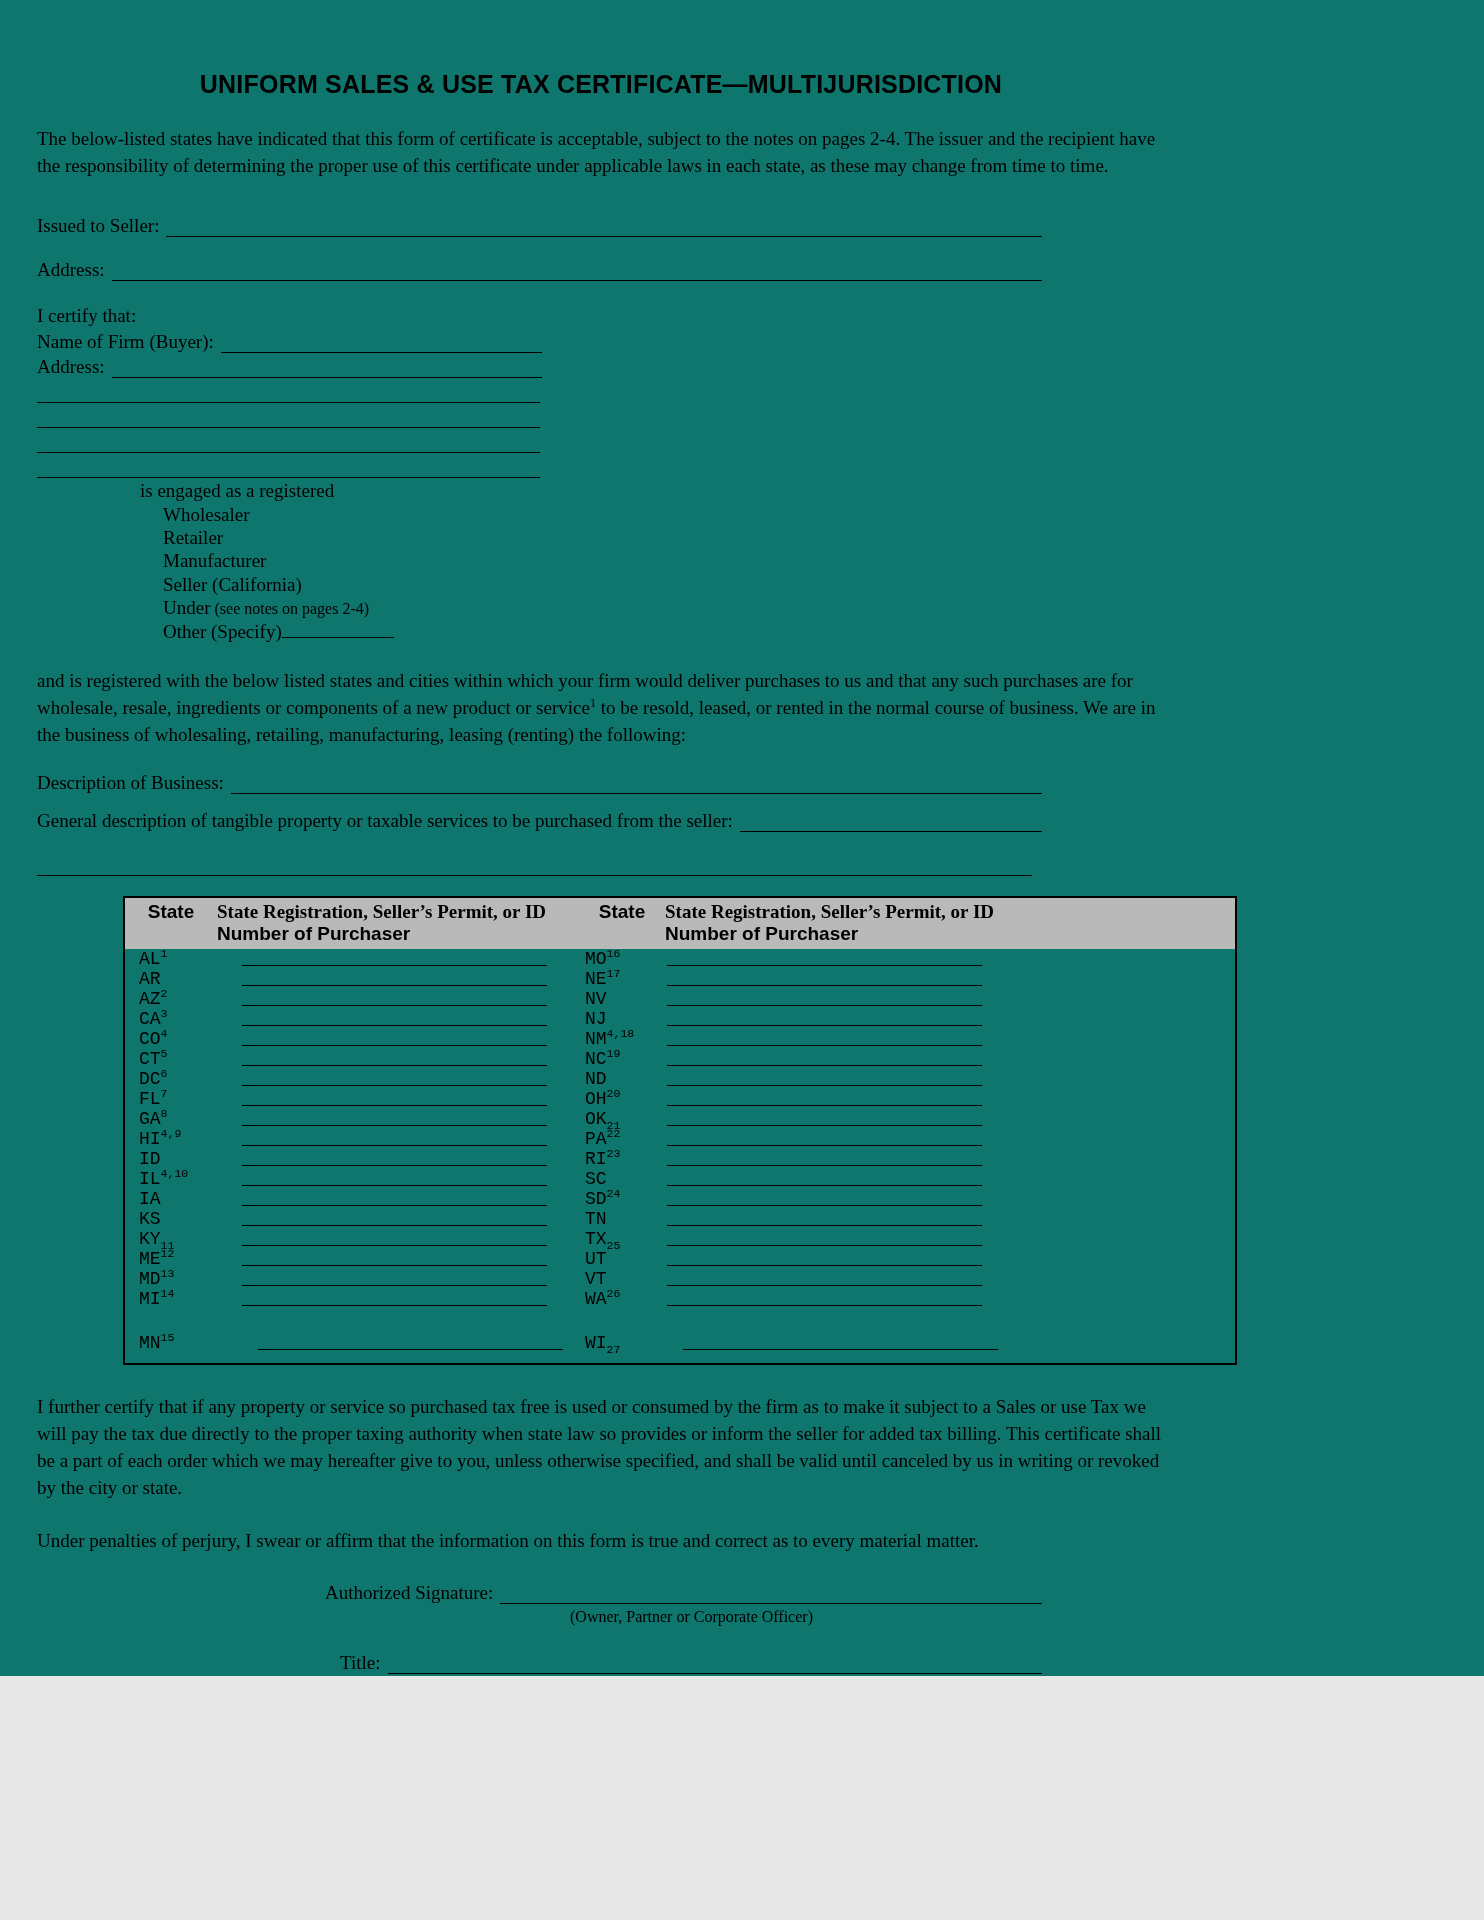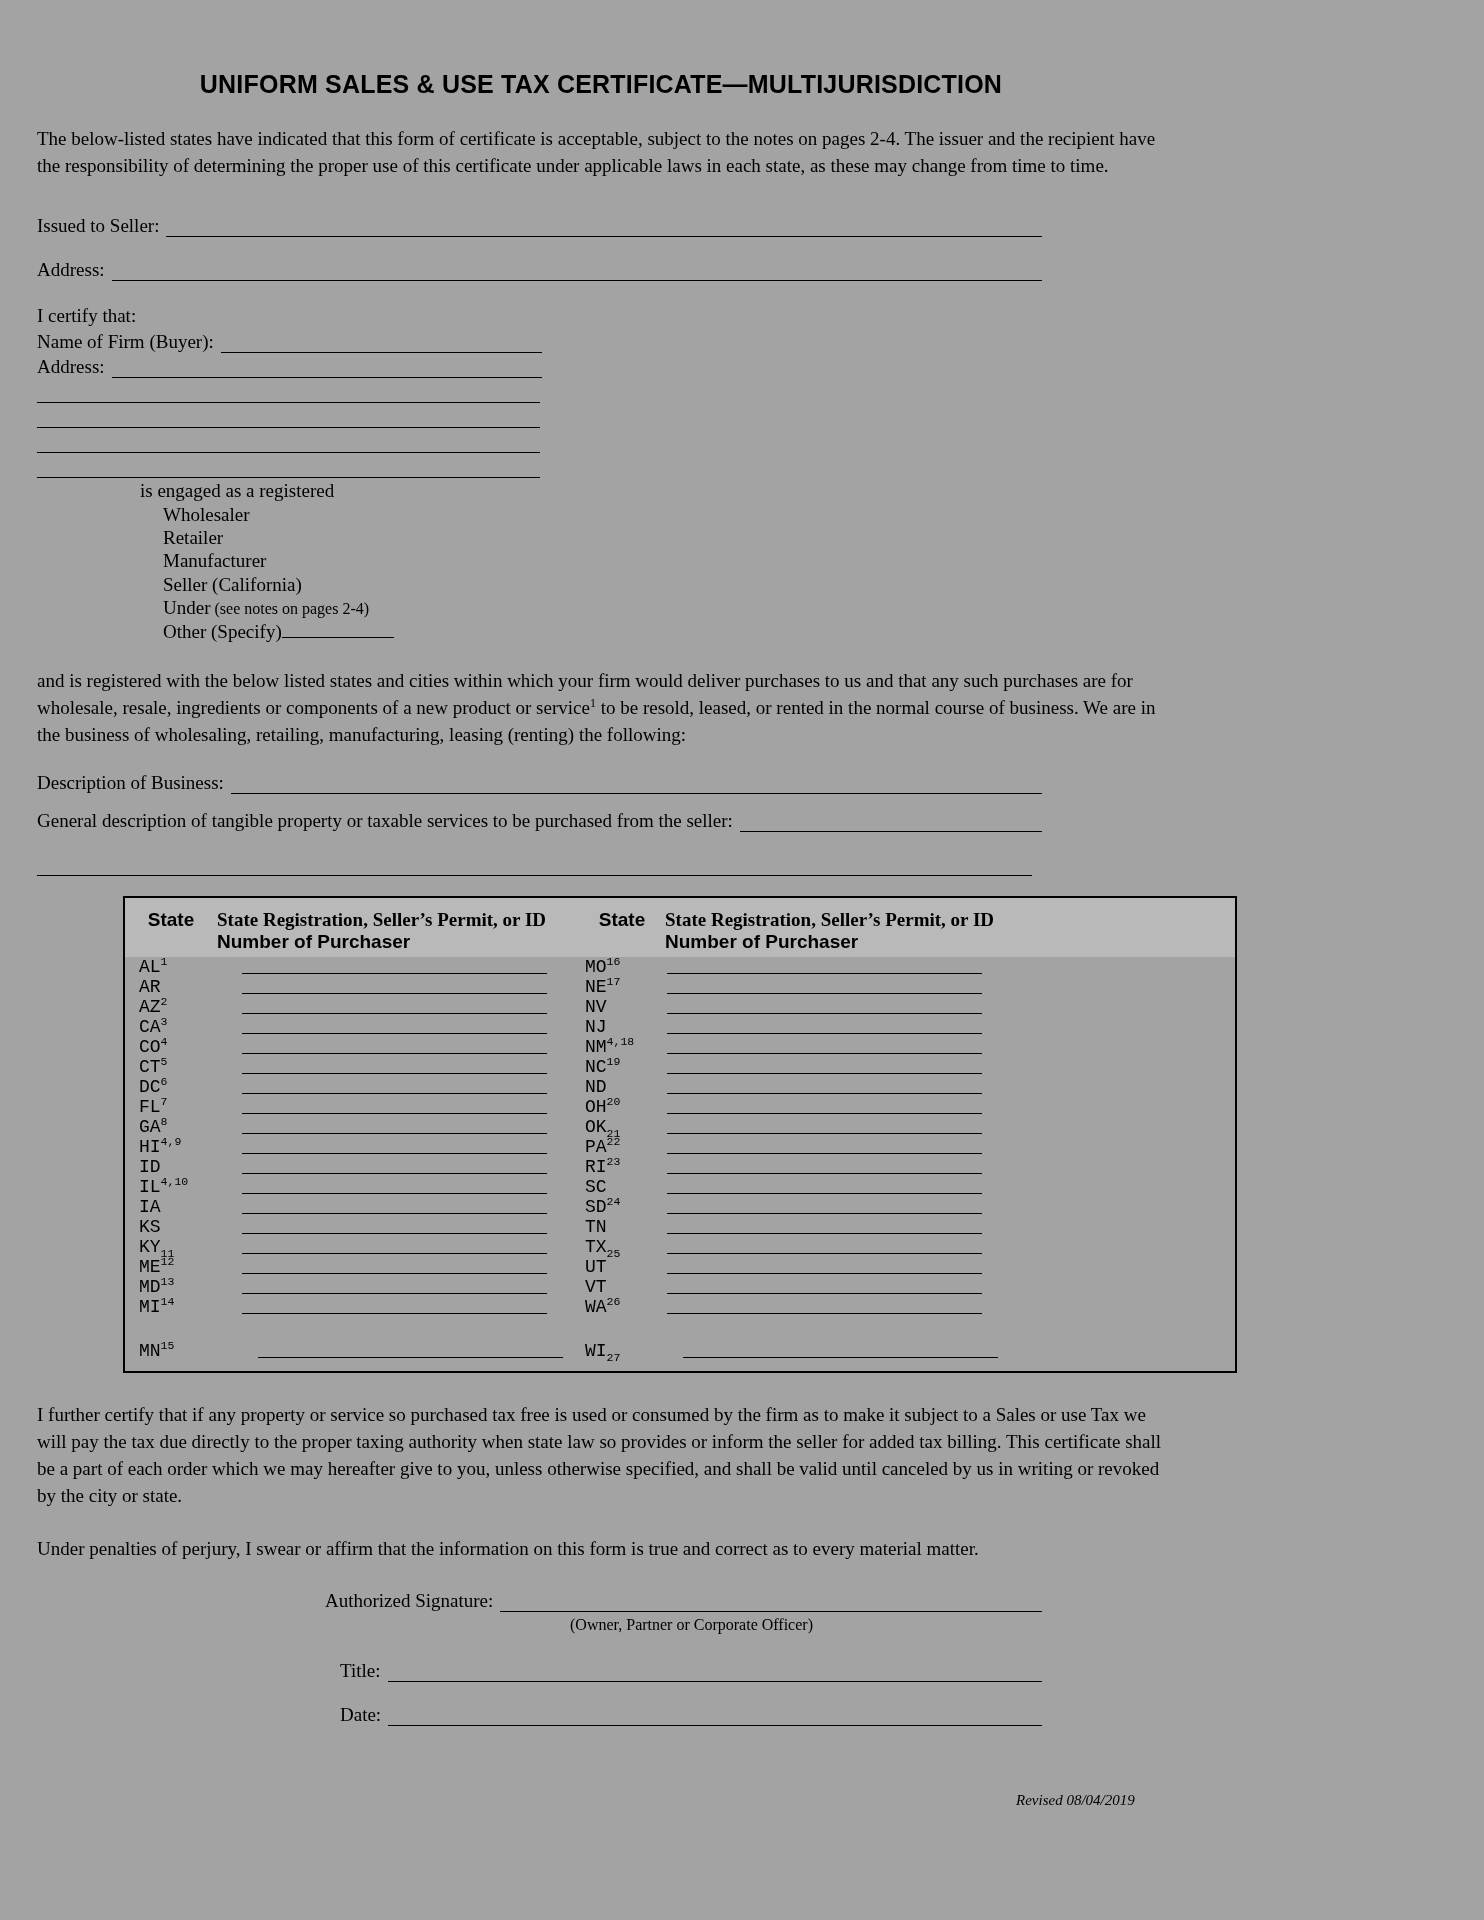--- a/index.html
+++ b/index.html
@@ -1,22 +1,22 @@
 <!DOCTYPE html>
 <html><head>
 <meta charset="utf-8">
 <style>
   * { margin: 0; padding: 0; box-sizing: border-box; }
   html, body { background: #e8e8e8; }
   .page {
     position: relative;
     width: 1484px;
-    height: 1920px;
+    height: 1676px;
     margin: 0 auto;
-    background: #a3a3a3;
+    background: #0f766e;
     color: #000;
     font-family: "Liberation Serif", "DejaVu Serif", serif;
     font-size: 19px;
     overflow: hidden;
   }
   .content { margin-left: 37px; width: 1128px; padding-top: 70px; }
 
   .title {
     text-align: center;
     font-family: "Liberation Sans", "DejaVu Sans", sans-serif;
@@ -58,21 +58,21 @@
   .state-table {
     margin-top: 20px;
     margin-left: 86px;
     width: 1114px;
     border: 2px solid #000;
     font-size: 18px;
   }
   .thead {
     display: flex;
     background: #b9b9b9;
-    padding: 11px 0 4px 0;
+    padding: 3px 0 4px 0;
     line-height: 22px;
   }
   .th-state {
     font-family: "Liberation Sans", "DejaVu Sans", sans-serif;
     font-weight: bold;
     font-size: 19px;
     text-align: center;
   }
   .th-state.c1 { width: 92px; }
   .th-state.c3 { width: 86px; }

